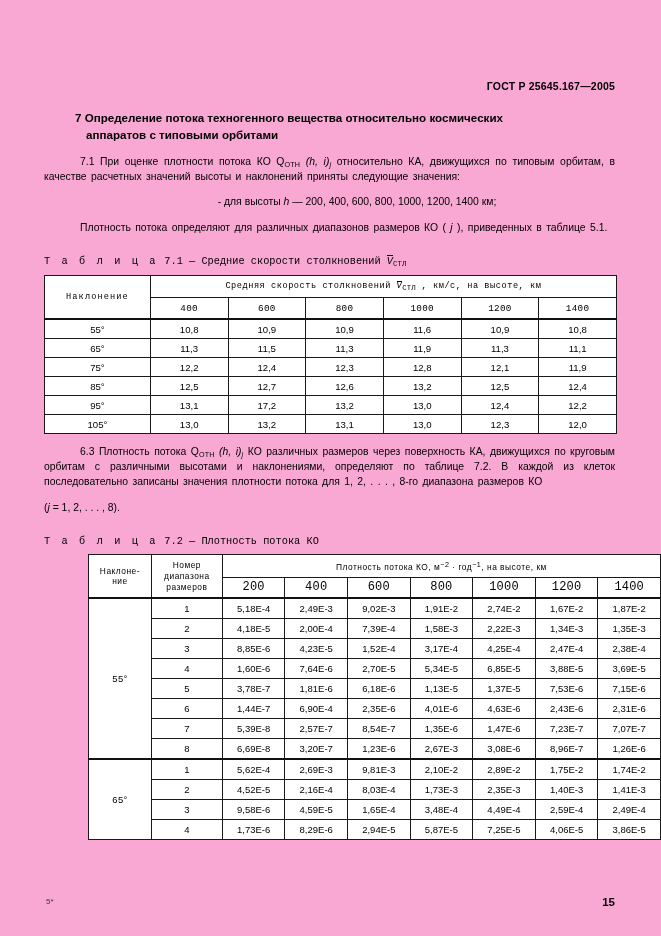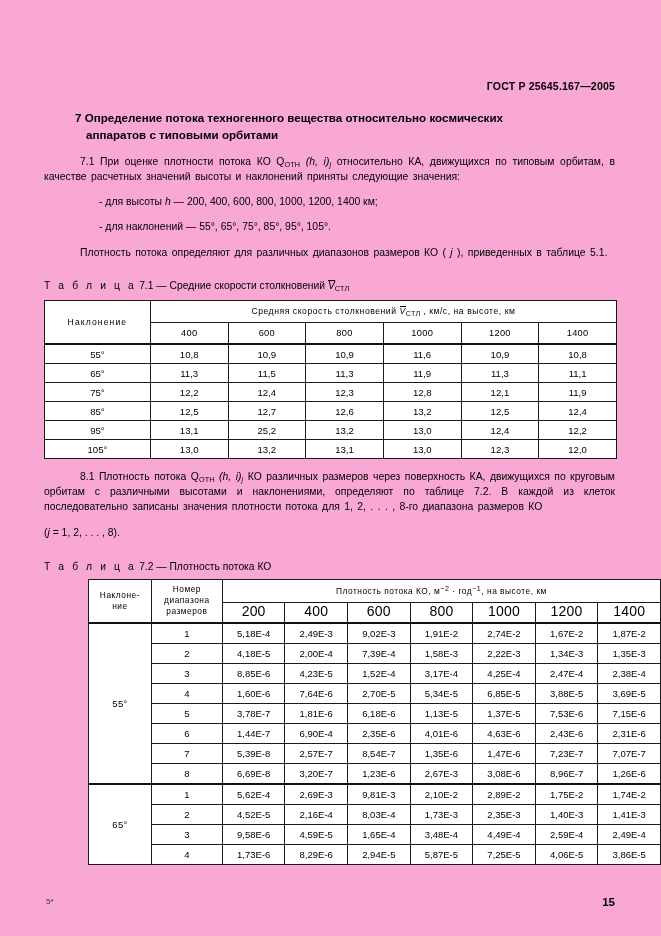--- a/index.html
+++ b/index.html
@@ -63,21 +63,21 @@
     margin-top: 11px;
     text-align: justify;
     text-indent: 36px;
     padding-right: 2px;
   }
   .para.noindent { text-indent: 0; }
   .para.dash {
     text-indent: 0;
     padding-left: 55px;
     margin-top: 1px;
-    text-align: left;
+    text-align: center;
   }
   .para.spaced {
     text-align: justify;
     word-spacing: 1.5px;
   }
   .it { font-style: italic; }
   sub.sm {
     font-size: 7.2px;
     vertical-align: -0.25em;
     letter-spacing: 0.2px;
@@ -92,20 +92,21 @@
     line-height: 1;
     padding-top: 0px;
   }
 
   
   .tcap {
     font-size: 10.3px;
     margin-top: 20px;
     margin-bottom: 7px;
     white-space: nowrap;
+    font-family: Liberation Mono, monospace;
   }
   .tcap .sp { letter-spacing: 2.6px; }
 
   
   table {
     border-collapse: collapse;
     width: 100%;
     font-size: 9.6px;
     background: #ffffff;
   }
@@ -114,40 +115,41 @@
   th, td {
     border: 1px solid #1a1a1a;
     text-align: center;
     vertical-align: middle;
     padding: 0;
     font-weight: normal;
   }
   .t71 thead th {
     font-size: 8.6px;
     letter-spacing: 0.55px;
+    font-family: Liberation Mono, monospace;
   }
   .t71 thead th.num {
     letter-spacing: 0.3px;
     font-size: 9.3px;
   }
   .t71 th.incl {
     letter-spacing: 1.1px;
   }
   .t71 tbody td { height: 18px; font-size: 9.6px; }
   .t71 thead th.span { height: 21px; }
   .t71 thead th.num { height: 20px; }
   .t71 th.incl { height: 41px; }
   .t71 tr.thick td { border-top: 2px solid #111; }
 
   .t72 thead th {
     font-size: 8.4px;
     letter-spacing: 0.5px;
     line-height: 1.28;
   }
-  .t72 thead th.num { font-size: 14px; letter-spacing: 0.2px; height: 19px; }
+  .t72 thead th.num { font-size: 12px; letter-spacing: 0.2px; height: 19px; font-family: Liberation Mono, monospace; }
   .t72 thead th.span { height: 22px; }
   .t72 th.hcol { height: 41px; }
   .t72 tbody td { height: 19px; font-size: 9.5px; }
   .t72 td.incl { letter-spacing: 0.3px; }
   .t72 tr.thick td { border-top: 2px solid #111; }
 
   
   .footer {
     position: absolute;
     left: 0;
@@ -184,21 +186,20 @@
     </div>
 
     <p class="para spaced">
       <span>7.1 При оценке плотности потока КО Q</span><sub class="sm">ОТН</sub><span class="it"> (h, i)</span><sub class="sm it">j</sub><span> относительно КА, движущихся по типовым орбитам, в качестве расчетных значений высоты и наклонений приняты следующие значения:</span>
     </p>
 
     <p class="para dash">
       <span>- для высоты </span><span class="it">h</span><span> — 200, 400, 600, 800, 1000, 1200, 1400 км;</span>
     </p>
 
-    <p class="para dash">- для наклонений — 55°, 65°, 75°, 85°, 95°, 105°.</p>
 
     <p class="para spaced">
       <span>Плотность потока определяют для различных диапазонов размеров КО  ( </span><span class="it">j</span><span> ), приведенных в таблице 5.1.</span>
     </p>
 
 
     <div class="tcap">
       <span class="sp">Т а б л и ц а</span>
       <span>7.1 — Средние скорости столкновений</span>
       <span class="ovl it">V</span><sub class="sm">СТЛ</sub>
@@ -263,40 +264,40 @@
           <td>12,5</td>
           <td>12,7</td>
           <td>12,6</td>
           <td>13,2</td>
           <td>12,5</td>
           <td>12,4</td>
         </tr>
         <tr>
           <td>95°</td>
           <td>13,1</td>
-          <td>25,2</td>
+          <td>17,2</td>
           <td>13,2</td>
           <td>13,0</td>
           <td>12,4</td>
           <td>12,2</td>
         </tr>
         <tr>
           <td>105°</td>
           <td>13,0</td>
           <td>13,2</td>
           <td>13,1</td>
           <td>13,0</td>
           <td>12,3</td>
           <td>12,0</td>
         </tr>
       </tbody>
     </table>
 
     <p class="para spaced">
-      <span>8.1 Плотность потока Q</span><sub class="sm">ОТН</sub><span class="it"> (h, i)</span><sub class="sm it">j</sub><span>  КО различных размеров через поверхность КА, движущихся по круговым  орбитам  с  различными высотами и наклонениями, определяют по таблице 7.2. В каждой из клеток последовательно записаны значения плотности потока для 1, 2, . . . , 8-го диапазона размеров КО</span>
+      <span>6.3 Плотность потока Q</span><sub class="sm">ОТН</sub><span class="it"> (h, i)</span><sub class="sm it">j</sub><span>  КО различных размеров через поверхность КА, движущихся по круговым  орбитам  с  различными высотами и наклонениями, определяют по таблице 7.2. В каждой из клеток последовательно записаны значения плотности потока для 1, 2, . . . , 8-го диапазона размеров КО</span>
     </p>
     <p class="para noindent">
       (<span class="it">j</span><span> = 1, 2, . . . , 8).</span>
     </p>
 
     <div class="tcap">
       <span class="sp">Т а б л и ц а</span>
       <span>7.2 — Плотность потока КО</span>
     </div>
 

